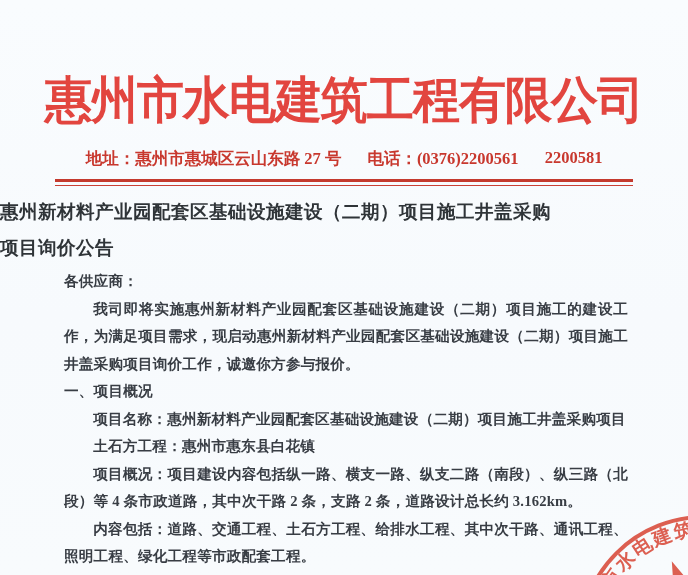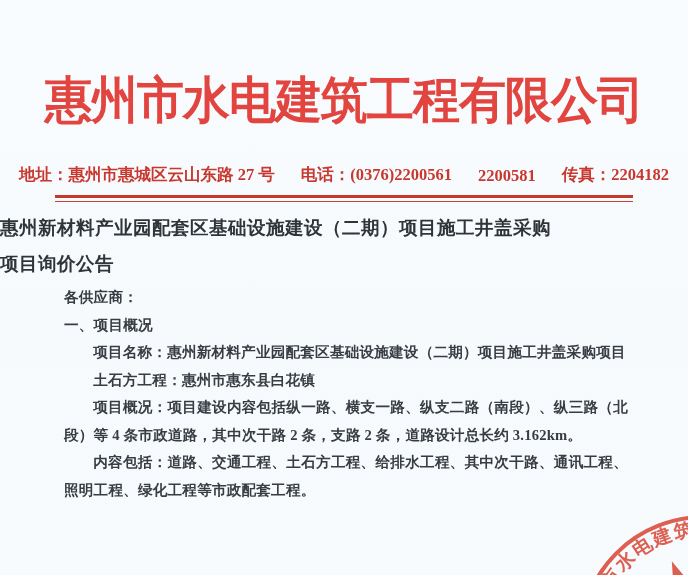--- a/index.html
+++ b/index.html
@@ -13,22 +13,22 @@
   .company-name{
     margin:68px 8px 0 8px;
     text-align:center;
     font-size:47px;line-height:1.4;font-weight:bold;
     color:#e2453f;
     letter-spacing:-1px;
     transform:scaleY(1.06);
     white-space:nowrap;
   }
   .contact-row{
-    margin-top:30px;
-    display:flex;justify-content:center;align-items:flex-end;gap:26px;
+    margin-top:14px;
+    display:flex;justify-content:center;align-items:flex-start;gap:26px;
     font-size:16.5px;font-weight:bold;color:#c8382e;
     white-space:nowrap;
   }
   .header-rule{
     width:578px;margin:9px auto 0 auto;
   }
   .header-rule .rule-thick{height:3px;background:#c43a2e;}
   .header-rule .rule-thin{height:1.5px;background:#c94136;margin-top:3px;}
   
   .doc-title{
@@ -55,35 +55,35 @@
 <body>
 
 <div class="page">
 
   <div class="company-name">惠州市水电建筑工程有限公司</div>
 
   <div class="contact-row">
     <span>地址：惠州市惠城区云山东路 27 号</span>
     <span>电话：(0376)2200561</span>
     <span>2200581</span>
-    <span>传真：2204182</span>
   </div>
 
   <div class="header-rule">
     <div class="rule-thick"></div>
     <div class="rule-thin"></div>
   </div>
 
   <div class="doc-title">
     <div>惠州新材料产业园配套区基础设施建设（二期）项目施工井盖采购</div>
     <div>项目询价公告</div>
   </div>
 
   <div class="doc-body">
     <p>各供应商：</p>
+    <p class="indent">我司即将实施惠州新材料产业园配套区基础设施建设（二期）项目施工的建设工作，为满足项目需求，现启动惠州新材料产业园配套区基础设施建设（二期）项目施工井盖采购项目询价工作，诚邀你方参与报价。</p>
     <p>一、项目概况</p>
     <p class="indent">项目名称：惠州新材料产业园配套区基础设施建设（二期）项目施工井盖采购项目</p>
     <p class="indent">土石方工程：惠州市惠东县白花镇</p>
     <p class="indent">项目概况：项目建设内容包括纵一路、横支一路、纵支二路（南段）、纵三路（北段）等 4 条市政道路，其中次干路 2 条，支路 2 条，道路设计总长约 3.162km。</p>
     <p class="indent">内容包括：道路、交通工程、土石方工程、给排水工程、其中次干路、通讯工程、照明工程、绿化工程等市政配套工程。</p>
   </div>
 
   <svg class="seal-svg" viewBox="0 0 688 575" aria-hidden="true">
 
     <circle cx="704" cy="641" r="124" fill="none" stroke="#d94a3a" stroke-width="4"></circle>

